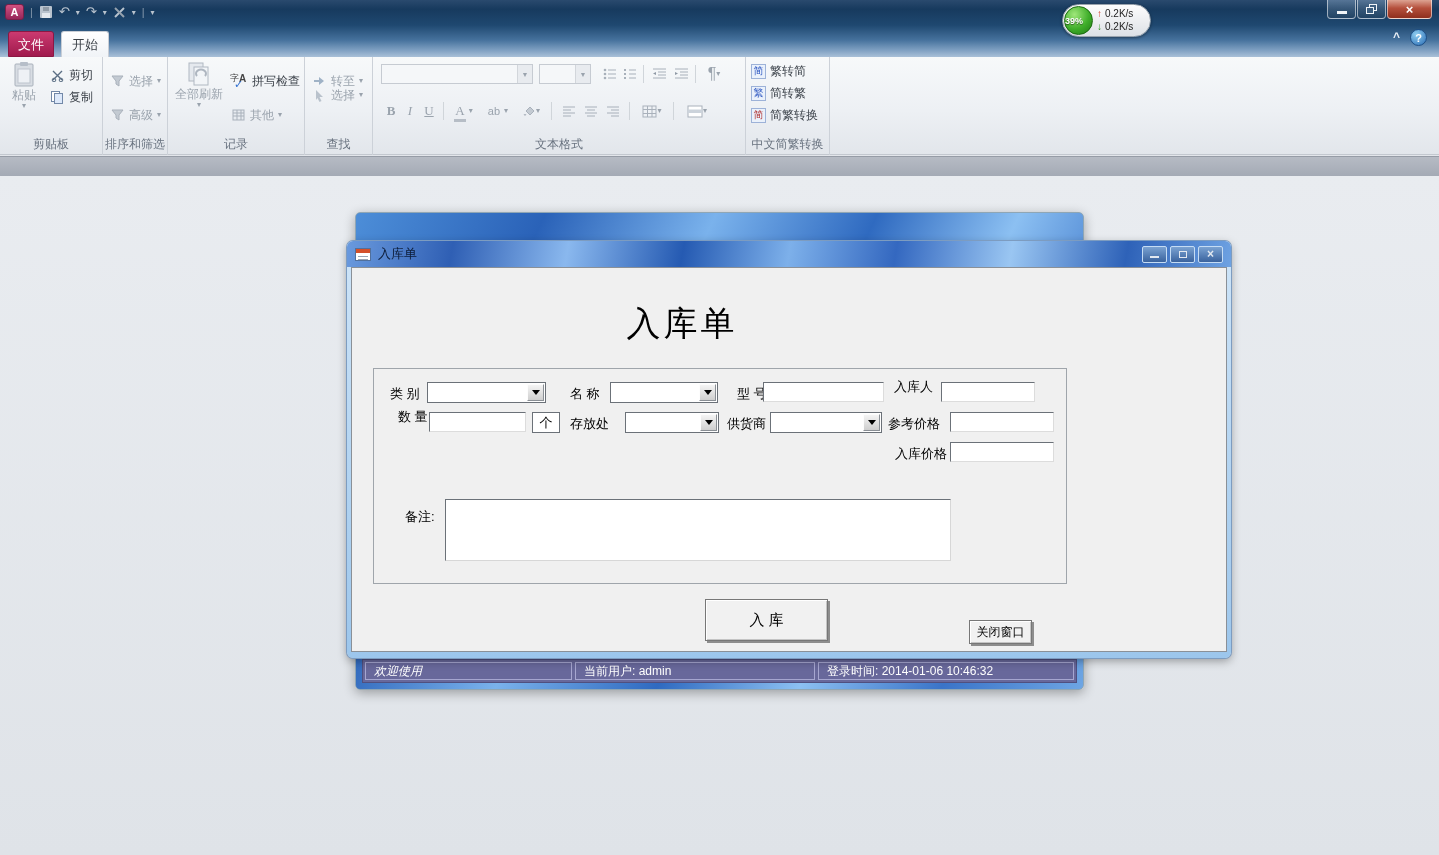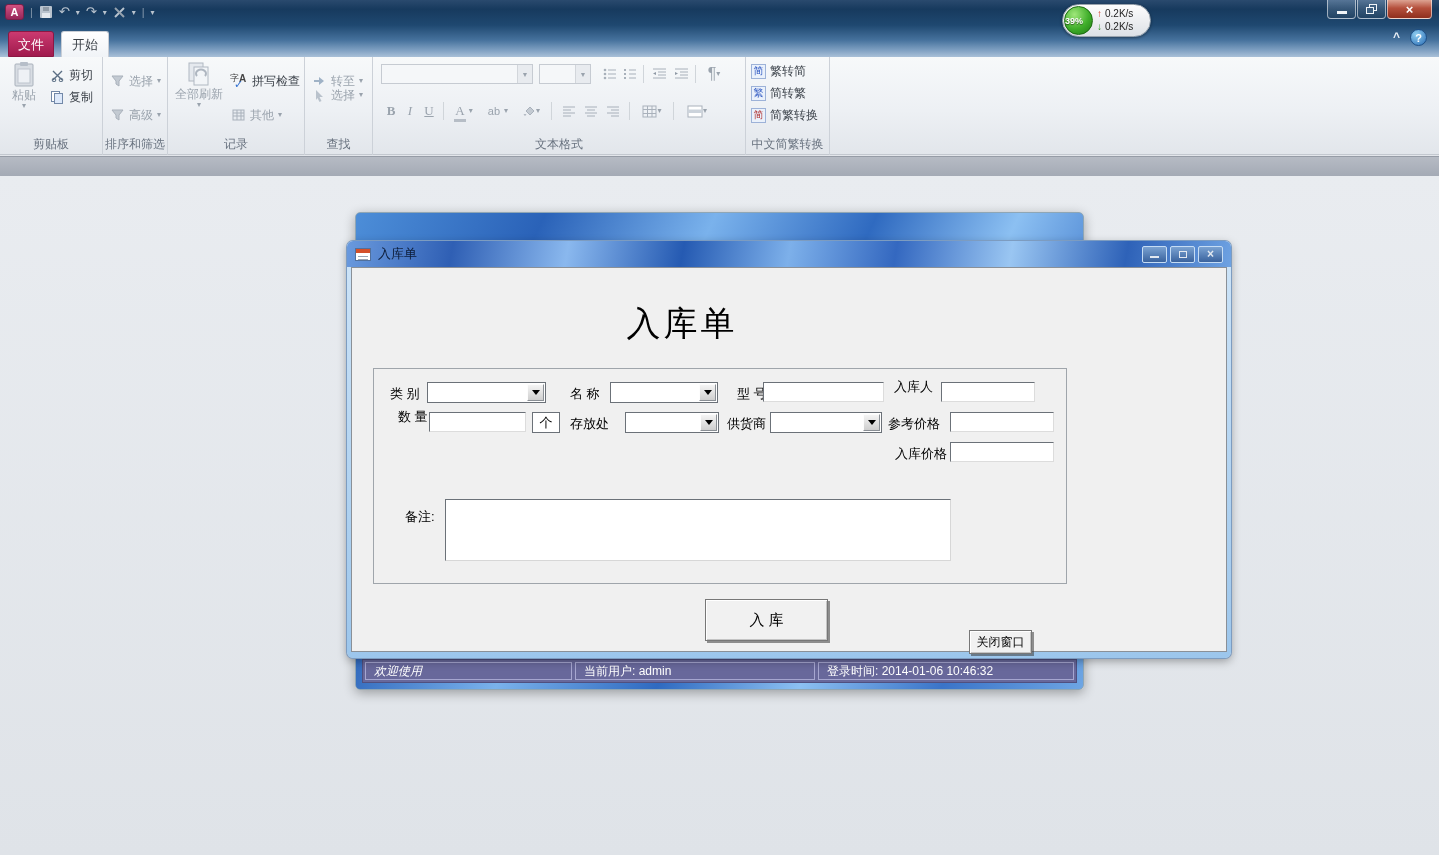--- a/index.html
+++ b/index.html
@@ -136,21 +136,21 @@
     border-top:5px solid #000; }
   .unit { position:absolute; width:28px; height:21px; background:#fff; border:1px solid #6b7178;
     text-align:center; line-height:19px; font-size:13px; }
   .notes { position:absolute; left:93px; top:231px; width:506px; height:62px; background:#fff;
     border:1px solid; border-color:#6b7178 #d7d7d7 #d7d7d7 #6b7178; resize:none; outline:none;
     font-family:"Liberation Sans",sans-serif; font-size:13px; }
   .btn3d { position:absolute; background:#f1f1f1; border:1px solid #777;
     box-shadow:inset 1px 1px 0 #fff, inset -1px -1px 0 #c4c4c4, 2px 2px 0 rgba(60,60,60,.55);
     display:flex; align-items:center; justify-content:center; color:#000; }
   .submit { left:353px; top:331px; width:123px; height:42px; font-size:15px; }
-  .closew { left:617px; top:352px; width:63px; height:24px; font-size:12px;margin-top:10px; }
+  .closew { left:617px; top:352px; width:63px; height:24px; font-size:12px; }
 </style>
 </head>
 <body>
 
 <div class="screen">
 
   <div class="header">
     <div class="qat">
       <div class="alogo">
           <span>A</span>

